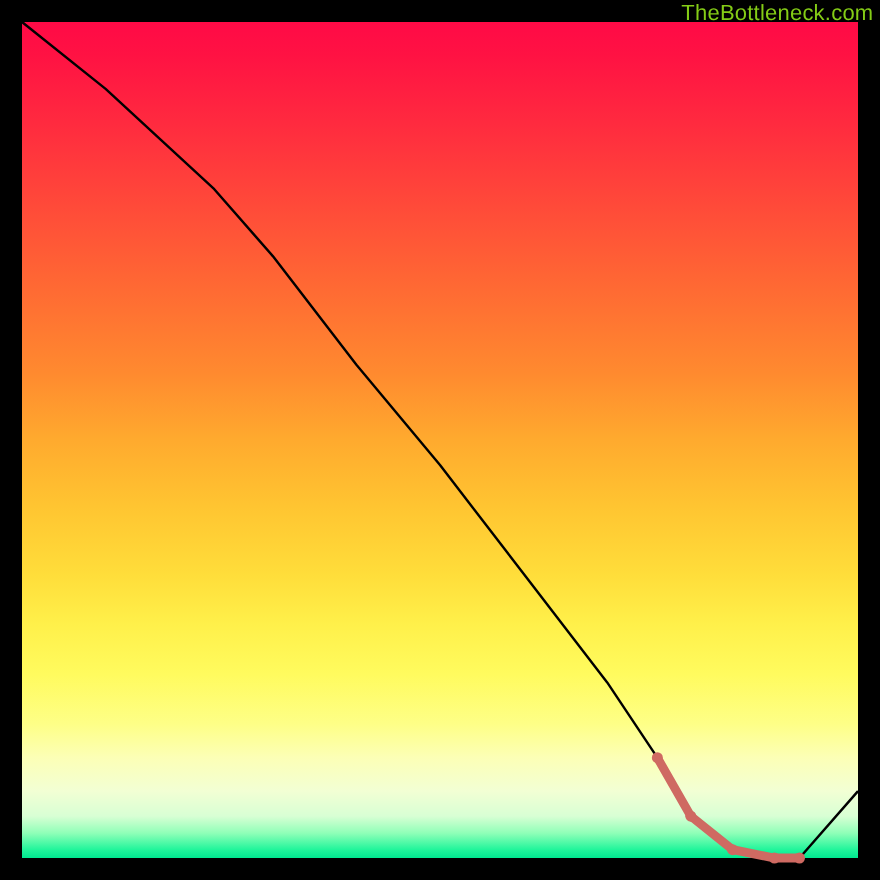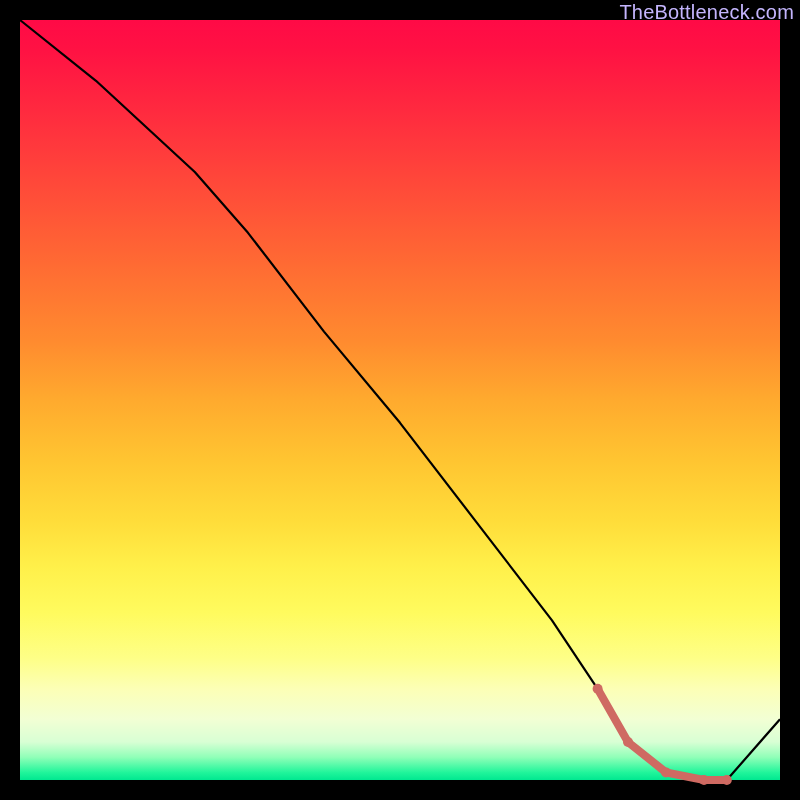--- a/index.html
+++ b/index.html
@@ -48,21 +48,21 @@
       #d8ffd4 95%,
       #90ffb8 97%,
       #21f59b 99%,
       #00e890 100%
     );
   }
   .attribution {
     position: absolute;
     top: 1px;
     right: 6px;
-    color: #c4b5fd;
+    color: #84cc16;
     font-size: 20px;
     letter-spacing: 0.2px;
     user-select: none;
   }
   svg.overlay {
     position: absolute;
     left: 0;
     top: 0;
     width: 760px;
     height: 760px;

